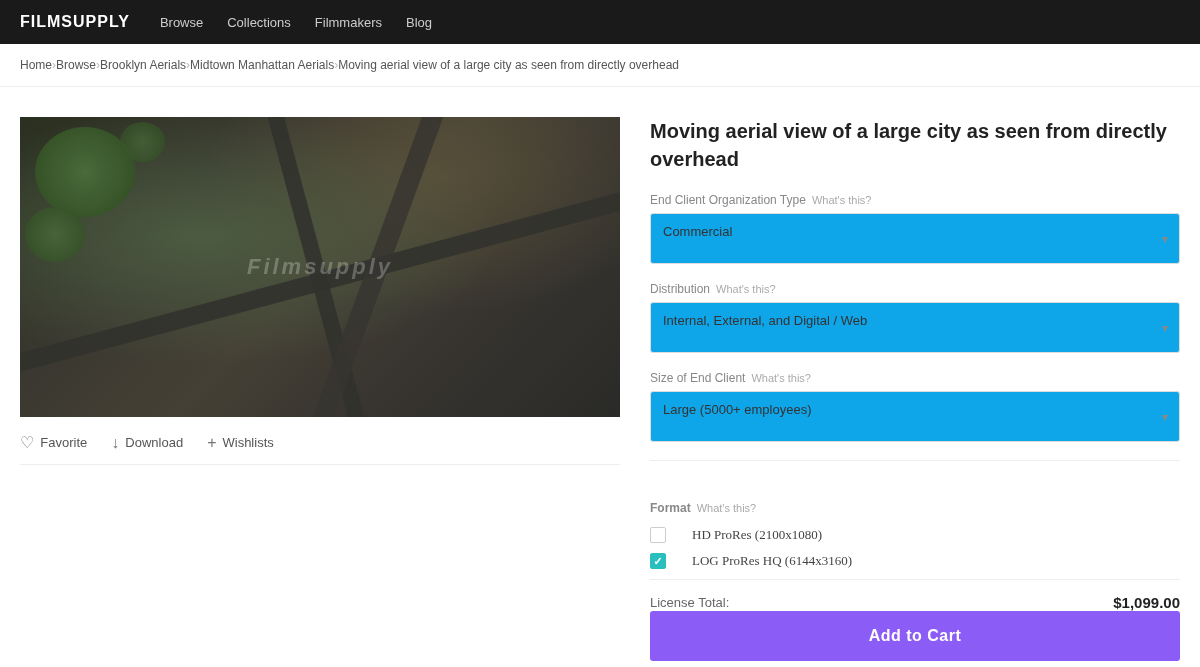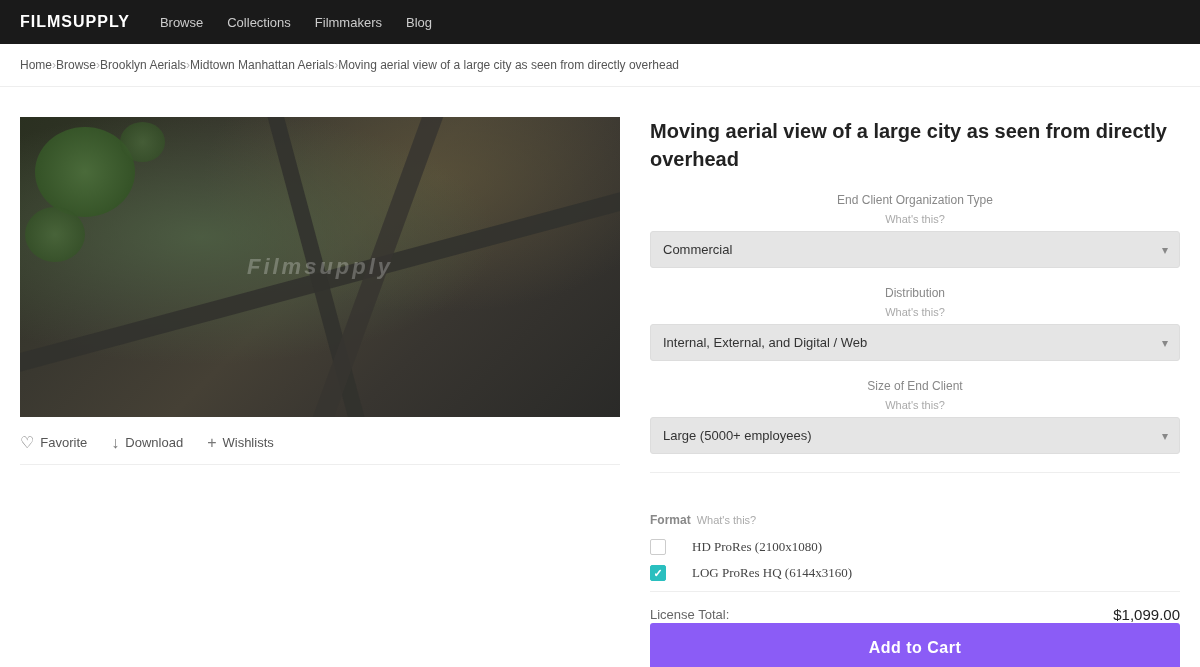--- a/index.html
+++ b/index.html
@@ -172,38 +172,37 @@
       margin-bottom: 18px;
     }
 
     .field-label {
       font-size: 12px;
       color: #888;
       margin-bottom: 6px;
       display: flex;
       align-items: center;
       gap: 6px;
-      flex-direction: column;
     }
     .field-label .whats-this {
       color: #aaa;
       font-size: 11px;
       cursor: pointer;
     }
 
     .select-wrapper {
       position: relative;
     }
     .select-wrapper select {
       width: 100%;
-      padding: 10px 36px 10px 12px;
+      padding: 10px 36px 24px 12px;
       border: 1px solid #ddd;
       border-radius: 3px;
       appearance: none;
-      background: #e5e5e5;
+      background: #0ea5e9;
       font-size: 13px;
       color: #333;
       cursor: pointer;
     }
     .select-arrow {
       position: absolute;
       right: 12px;
       top: 50%;
       transform: translateY(-50%);
       pointer-events: none;
@@ -273,21 +272,21 @@
       padding: 14px 0 0;
       border-top: 1px solid #eee;
       margin-top: 8px;
     }
     .license-label {
       font-size: 13px;
       color: #666;
     }
     .license-amount {
       font-size: 15px;
-      font-weight: normal;
+      font-weight: bold;
       color: #222;
     }
 
     .add-to-cart-btn {
       width: 100%;
       padding: 16px;
       background: #8b5cf6;
       color: #fff;
       border: none;
       border-radius: 3px;

